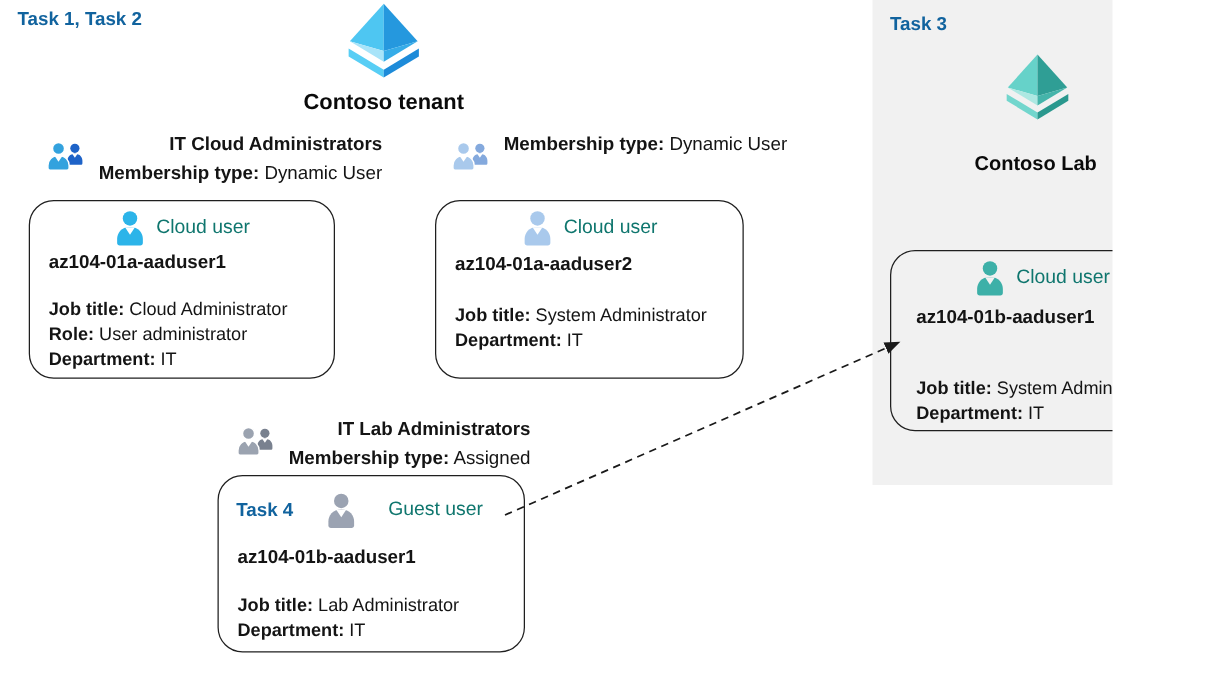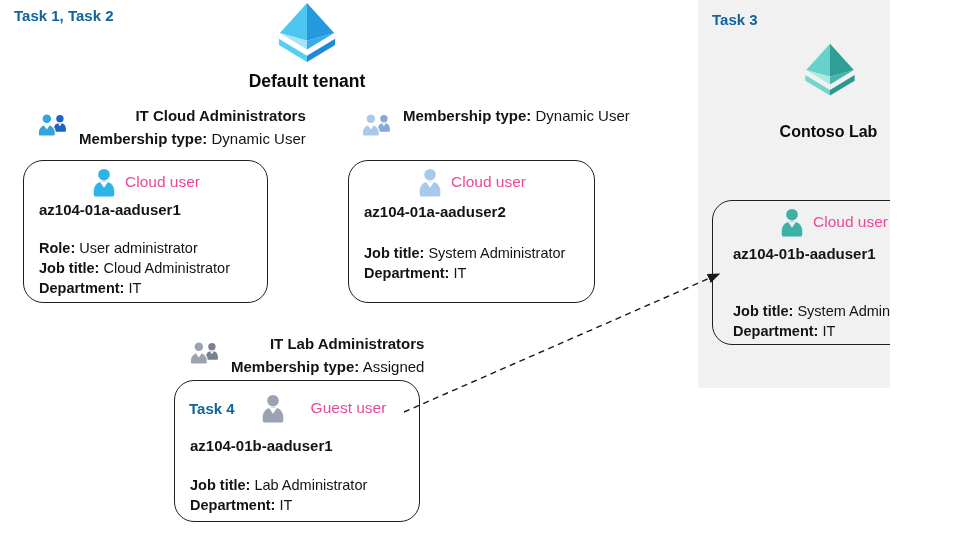--- a/index.html
+++ b/index.html
@@ -16,21 +16,21 @@
   .group-header { display:flex; gap:11px; align-items:flex-start; }
   .group-icon { width:32px; height:25px; margin-top:8px; flex:0 0 auto; }
   .group-text { font-size:15px; line-height:23px; white-space:nowrap;text-align:right; }
   .group-name { font-weight:bold; }
   .bold { font-weight:bold; }
 
   .card { position:absolute; border:1.4px solid #1f1f1f; border-radius:20px; background:transparent; }
   .card-header { position:absolute; top:6px; left:0; right:0; display:flex; justify-content:center; align-items:center; gap:8px; }
   .card-header.left-align { justify-content:flex-start; padding-left:14px; gap:25px; }
   .person-icon { width:26px; height:30px; flex:0 0 auto; }
-  .user-type { font-size:15.5px; color:#ec4899; }
+  .user-type { font-size:15.5px; color:#0f766e; }
   .user-name { position:absolute; font-weight:bold; font-size:15px; white-space:nowrap; }
   .attrs { position:absolute; font-size:14.5px; line-height:20px; white-space:nowrap; }
 
   .panel-right { position:absolute; left:698px; top:0; width:280px; height:388px; background:#F1F1F1; }
 
   .new-tenant-title { position:absolute; text-align:center; font-weight:bold; font-size:16px; line-height:27px; color:#0a0a0a; }
 
   .arrow-overlay { position:absolute; left:0; top:0; width:978px; height:540px; pointer-events:none; }
 </style>
 </head>
@@ -44,21 +44,21 @@
 
   <svg class="abs" style="left:267px; top:2px; width:80px; height:62px;" viewBox="0 0 80 64">
     <polygon points="40,1 12,32 40,40" fill="#4EC6F2"></polygon>
     <polygon points="40,1 68,32 40,40" fill="#2598DE"></polygon>
     <polygon points="12,32 40,49 40,40" fill="#A8E4F9"></polygon>
     <polygon points="68,32 40,49 40,40" fill="#36ACE8"></polygon>
     <polygon points="11,38 40,55.5 40,62 11,44.5" fill="#58CEF5"></polygon>
     <polygon points="69,38 40,55.5 40,62 69,44.5" fill="#1D8BD9"></polygon>
   </svg>
 
-  <div class="abs tenant-title" style="left:212px; top:71px; width:190px;">Default tenant</div>
+  <div class="abs tenant-title" style="left:212px; top:71px; width:190px;">Contoso tenant</div>
 
   <div class="abs group-header" style="left:36px; top:104px;">
     <svg class="group-icon" viewBox="0 0 34 26">
       <circle cx="25.4" cy="6.8" r="3.9" fill="#1E63C8"></circle>
       <path d="M25.4 11.4 C21 11.4 19 14.5 19 17.6 L19 19.4 C19 20.2 19.6 20.8 20.4 20.8 L30.4 20.8 C31.2 20.8 31.8 20.2 31.8 19.4 L31.8 17.6 C31.8 14.5 29.8 11.4 25.4 11.4 Z" fill="#1E63C8"></path>
       <path fill="#FFFFFF" d="M23.2 11.7 L25.4 14.9 L27.6 11.7 Z"></path>
       <circle cx="11.5" cy="7" r="5.1" stroke="#FFFFFF" stroke-width="1.2" fill="#33A2DE"></circle>
       <path stroke="#FFFFFF" stroke-width="1.2" d="M11.5 13 C5.3 13 2.5 17.3 2.5 21.4 L2.5 23.6 C2.5 24.6 3.2 25.3 4.2 25.3 L18.8 25.3 C19.8 25.3 20.5 24.6 20.5 23.6 L20.5 21.4 C20.5 17.3 17.7 13 11.5 13 Z" fill="#33A2DE"></path>
       <path fill="#FFFFFF" d="M8.2 13.4 L11.5 18.3 L14.8 13.4 Z"></path>
     </svg>
@@ -110,22 +110,22 @@
     <div class="card-header">
       <svg class="person-icon" viewBox="0 0 24 28">
         <circle cx="12" cy="7.2" r="5.4" fill="#2CB4E9"></circle>
         <path d="M12 13.6 C5.4 13.6 2.4 18.2 2.4 22.6 L2.4 25.6 C2.4 26.7 3.2 27.5 4.3 27.5 L19.7 27.5 C20.8 27.5 21.6 26.7 21.6 25.6 L21.6 22.6 C21.6 18.2 18.6 13.6 12 13.6 Z" fill="#2CB4E9"></path>
         <path fill="#FFFFFF" d="M8.3 13.9 L12 19.4 L15.7 13.9 Z"></path>
       </svg>
       <span class="user-type">Cloud user</span>
     </div>
     <div class="user-name" style="left:15px; top:40px;">az104-01a-aaduser1</div>
     <div class="attrs" style="left:15px; top:77px;">
+      <div><span class="bold">Job title:</span> <span>Cloud Administrator</span></div>
       <div><span class="bold">Role:</span> <span>User administrator</span></div>
-      <div><span class="bold">Job title:</span> <span>Cloud Administrator</span></div>
       <div><span class="bold">Department:</span> <span>IT</span></div>
     </div>
   </div>
 
   <div class="card" style="left:348px; top:160px; width:247px; height:143px;">
     <div class="card-header">
       <svg class="person-icon" viewBox="0 0 24 28">
         <circle cx="12" cy="7.2" r="5.4" fill="#A9C9EC"></circle>
         <path d="M12 13.6 C5.4 13.6 2.4 18.2 2.4 22.6 L2.4 25.6 C2.4 26.7 3.2 27.5 4.3 27.5 L19.7 27.5 C20.8 27.5 21.6 26.7 21.6 25.6 L21.6 22.6 C21.6 18.2 18.6 13.6 12 13.6 Z" fill="#A9C9EC"></path>
         <path fill="#FFFFFF" d="M8.3 13.9 L12 19.4 L15.7 13.9 Z"></path>

